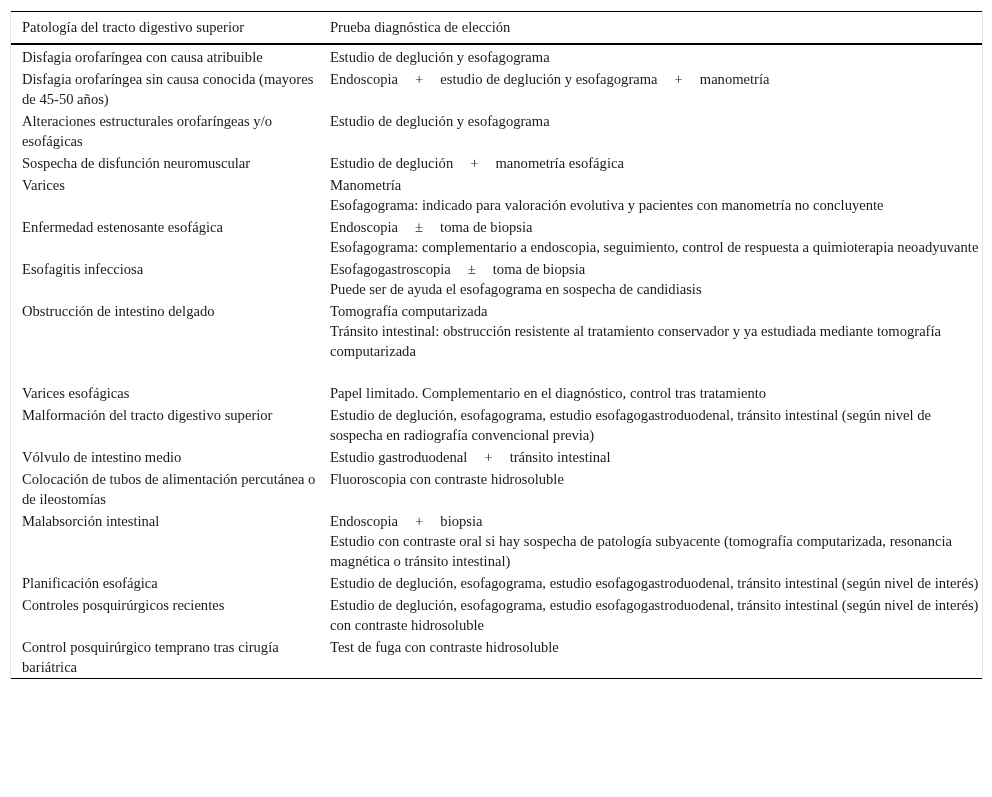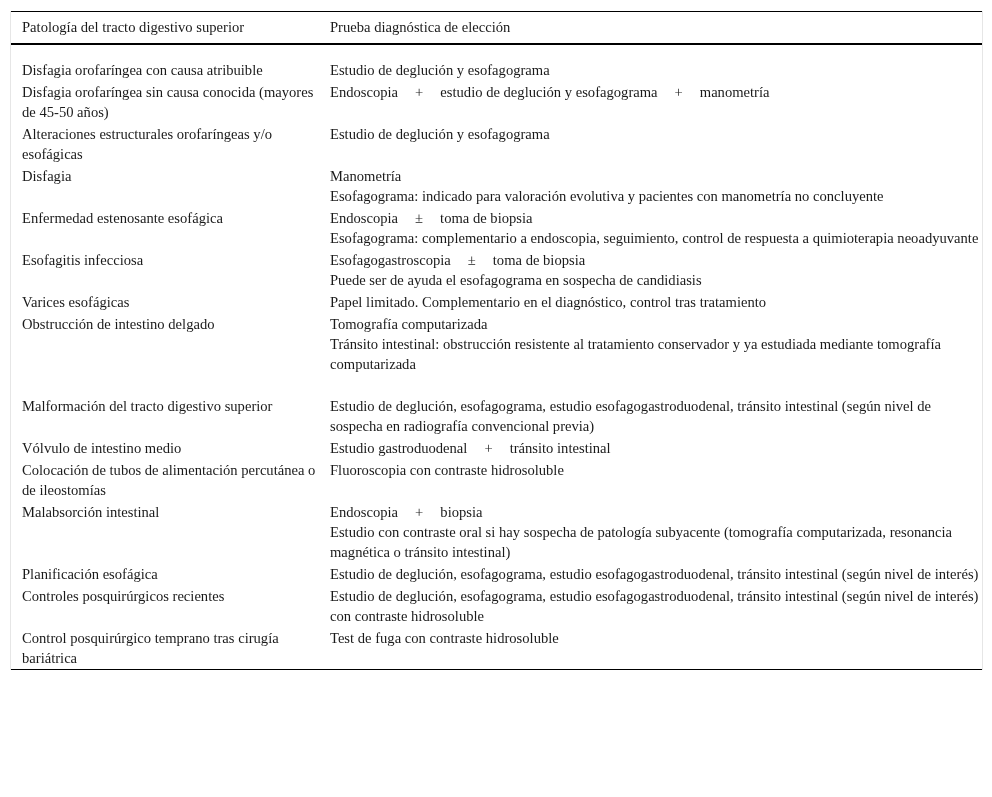--- a/index.html
+++ b/index.html
@@ -16,21 +16,21 @@
   col.c1 { width: 308px; }
   col.c2 { width: auto; }
   thead th {
     text-align: left; font-weight: normal;
     border-top: 1.5px solid #000; border-bottom: 2.5px solid #000;
     padding: 5px 0 6px 11px; line-height: 20px; vertical-align: top;
   }
   tbody td {
     padding: 1px 0 1px 11px; line-height: 20px; vertical-align: top;
   }
-  tbody tr:first-child td { padding-top: 15px; }
+  tbody tr:first-child td { padding-top: 2px; }
   tbody tr:last-child td { border-bottom: 1.5px solid #000; }
   .line { display: block; }
   .op { display: inline-block; padding: 0 17px; }
   .spacer { display: block; height: 20px; }
 </style>
 </head>
 <body>
 
 <div class="table-wrap">
   <table>
@@ -57,52 +57,58 @@
             <span class="line"><span>Endoscopia</span><span class="op">+</span><span>estudio de deglución y esofagograma</span><span class="op">+</span><span>manometría</span></span>
           </td>
         </tr>
         <tr>
           <td>Alteraciones estructurales orofaríngeas y/o esofágicas</td>
           <td>
             <span class="line"><span>Estudio de deglución y esofagograma</span></span>
           </td>
         </tr>
         <tr>
-          <td>Disfagia</td>
+          <td>Sospecha de disfunción neuromuscular</td>
+          <td>
+            <span class="line"><span>Estudio de deglución</span><span class="op">+</span><span>manometría esofágica</span></span>
+          </td>
+        </tr>
+        <tr>
+          <td>Varices</td>
           <td>
             <span class="line"><span>Manometría</span></span>
             <span class="line"><span>Esofagograma: indicado para valoración evolutiva y pacientes con manometría no concluyente</span></span>
           </td>
         </tr>
         <tr>
           <td>Enfermedad estenosante esofágica</td>
           <td>
             <span class="line"><span>Endoscopia</span><span class="op">±</span><span>toma de biopsia</span></span>
             <span class="line"><span>Esofagograma: complementario a endoscopia, seguimiento, control de respuesta a quimioterapia neoadyuvante</span></span>
           </td>
         </tr>
         <tr>
           <td>Esofagitis infecciosa</td>
           <td>
             <span class="line"><span>Esofagogastroscopia</span><span class="op">±</span><span>toma de biopsia</span></span>
             <span class="line"><span>Puede ser de ayuda el esofagograma en sospecha de candidiasis</span></span>
           </td>
         </tr>
         <tr>
-          <td>Varices esofágicas</td>
-          <td>
-            <span class="line"><span>Papel limitado. Complementario en el diagnóstico, control tras tratamiento</span></span>
-          </td>
-        </tr>
-        <tr>
           <td>Obstrucción de intestino delgado</td>
           <td>
             <span class="line"><span>Tomografía computarizada</span></span>
             <span class="line"><span>Tránsito intestinal: obstrucción resistente al tratamiento conservador y ya estudiada mediante tomografía computarizada</span></span>
             <span class="spacer"></span>
+          </td>
+        </tr>
+        <tr>
+          <td>Varices esofágicas</td>
+          <td>
+            <span class="line"><span>Papel limitado. Complementario en el diagnóstico, control tras tratamiento</span></span>
           </td>
         </tr>
         <tr>
           <td>Malformación del tracto digestivo superior</td>
           <td>
             <span class="line"><span>Estudio de deglución, esofagograma, estudio esofagogastroduodenal, tránsito intestinal (según nivel de sospecha en radiografía convencional previa)</span></span>
           </td>
         </tr>
         <tr>
           <td>Vólvulo de intestino medio</td>

